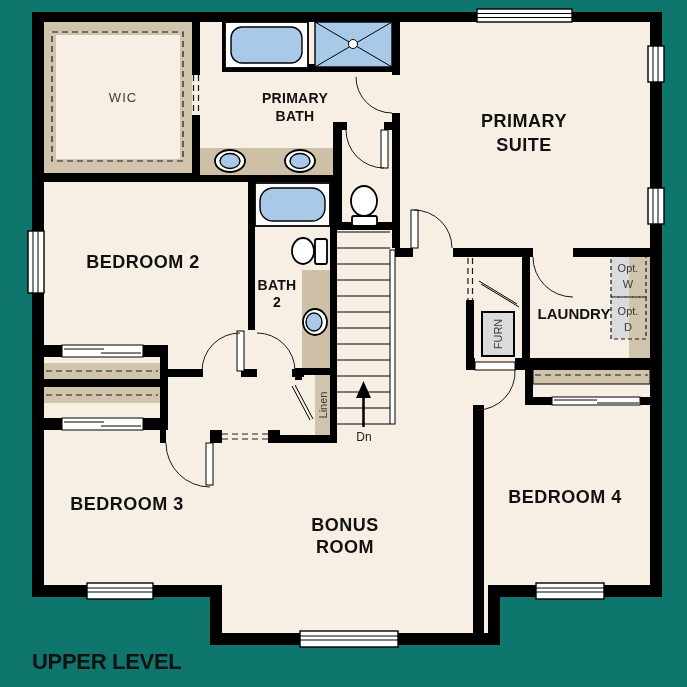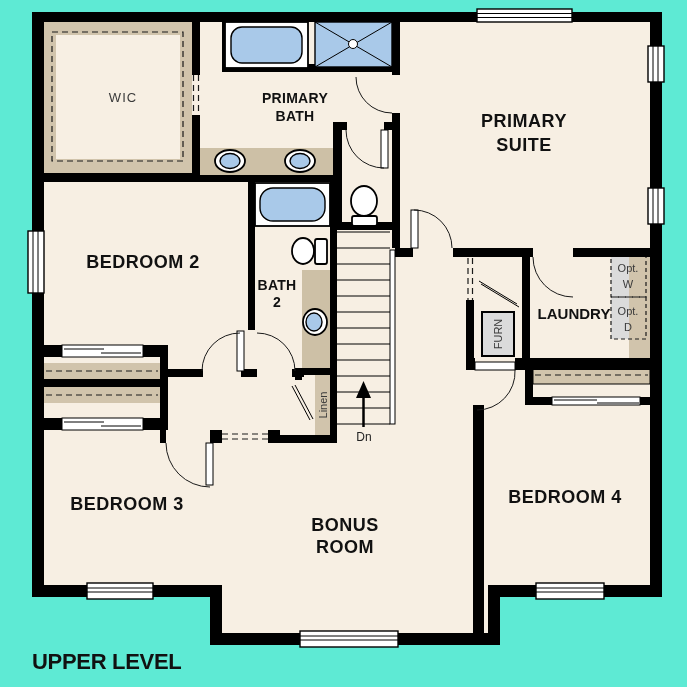--- a/index.html
+++ b/index.html
@@ -1,16 +1,16 @@
 <!DOCTYPE html>
 <html><head>
 <meta charset="utf-8">
 <style>
   html,body{margin:0;padding:0;background:#ffffff;}
-  #stage{position:relative;width:687px;height:687px;background:#5eead4;overflow:hidden;
+  #stage{position:relative;width:687px;height:687px;background:#0f766e;overflow:hidden;
          font-family:"Liberation Sans", sans-serif;}
   svg{display:block;}
   text{font-family:"Liberation Sans", sans-serif;fill:#111111;}
   .room-lg{font-size:18px;font-weight:bold;letter-spacing:.5px;}
   .room-md{font-size:14px;font-weight:bold;letter-spacing:.3px;}
   .room-laundry{font-size:15px;font-weight:bold;}
   .annot{font-size:11px;fill:#3a3a3a;}
   .annot-wic{font-size:13px;fill:#3a3a3a;letter-spacing:1px;}
   .annot-dn{font-size:12px;fill:#222;}
   .plan-title{font-size:22px;font-weight:bold;letter-spacing:-0.3px;}

